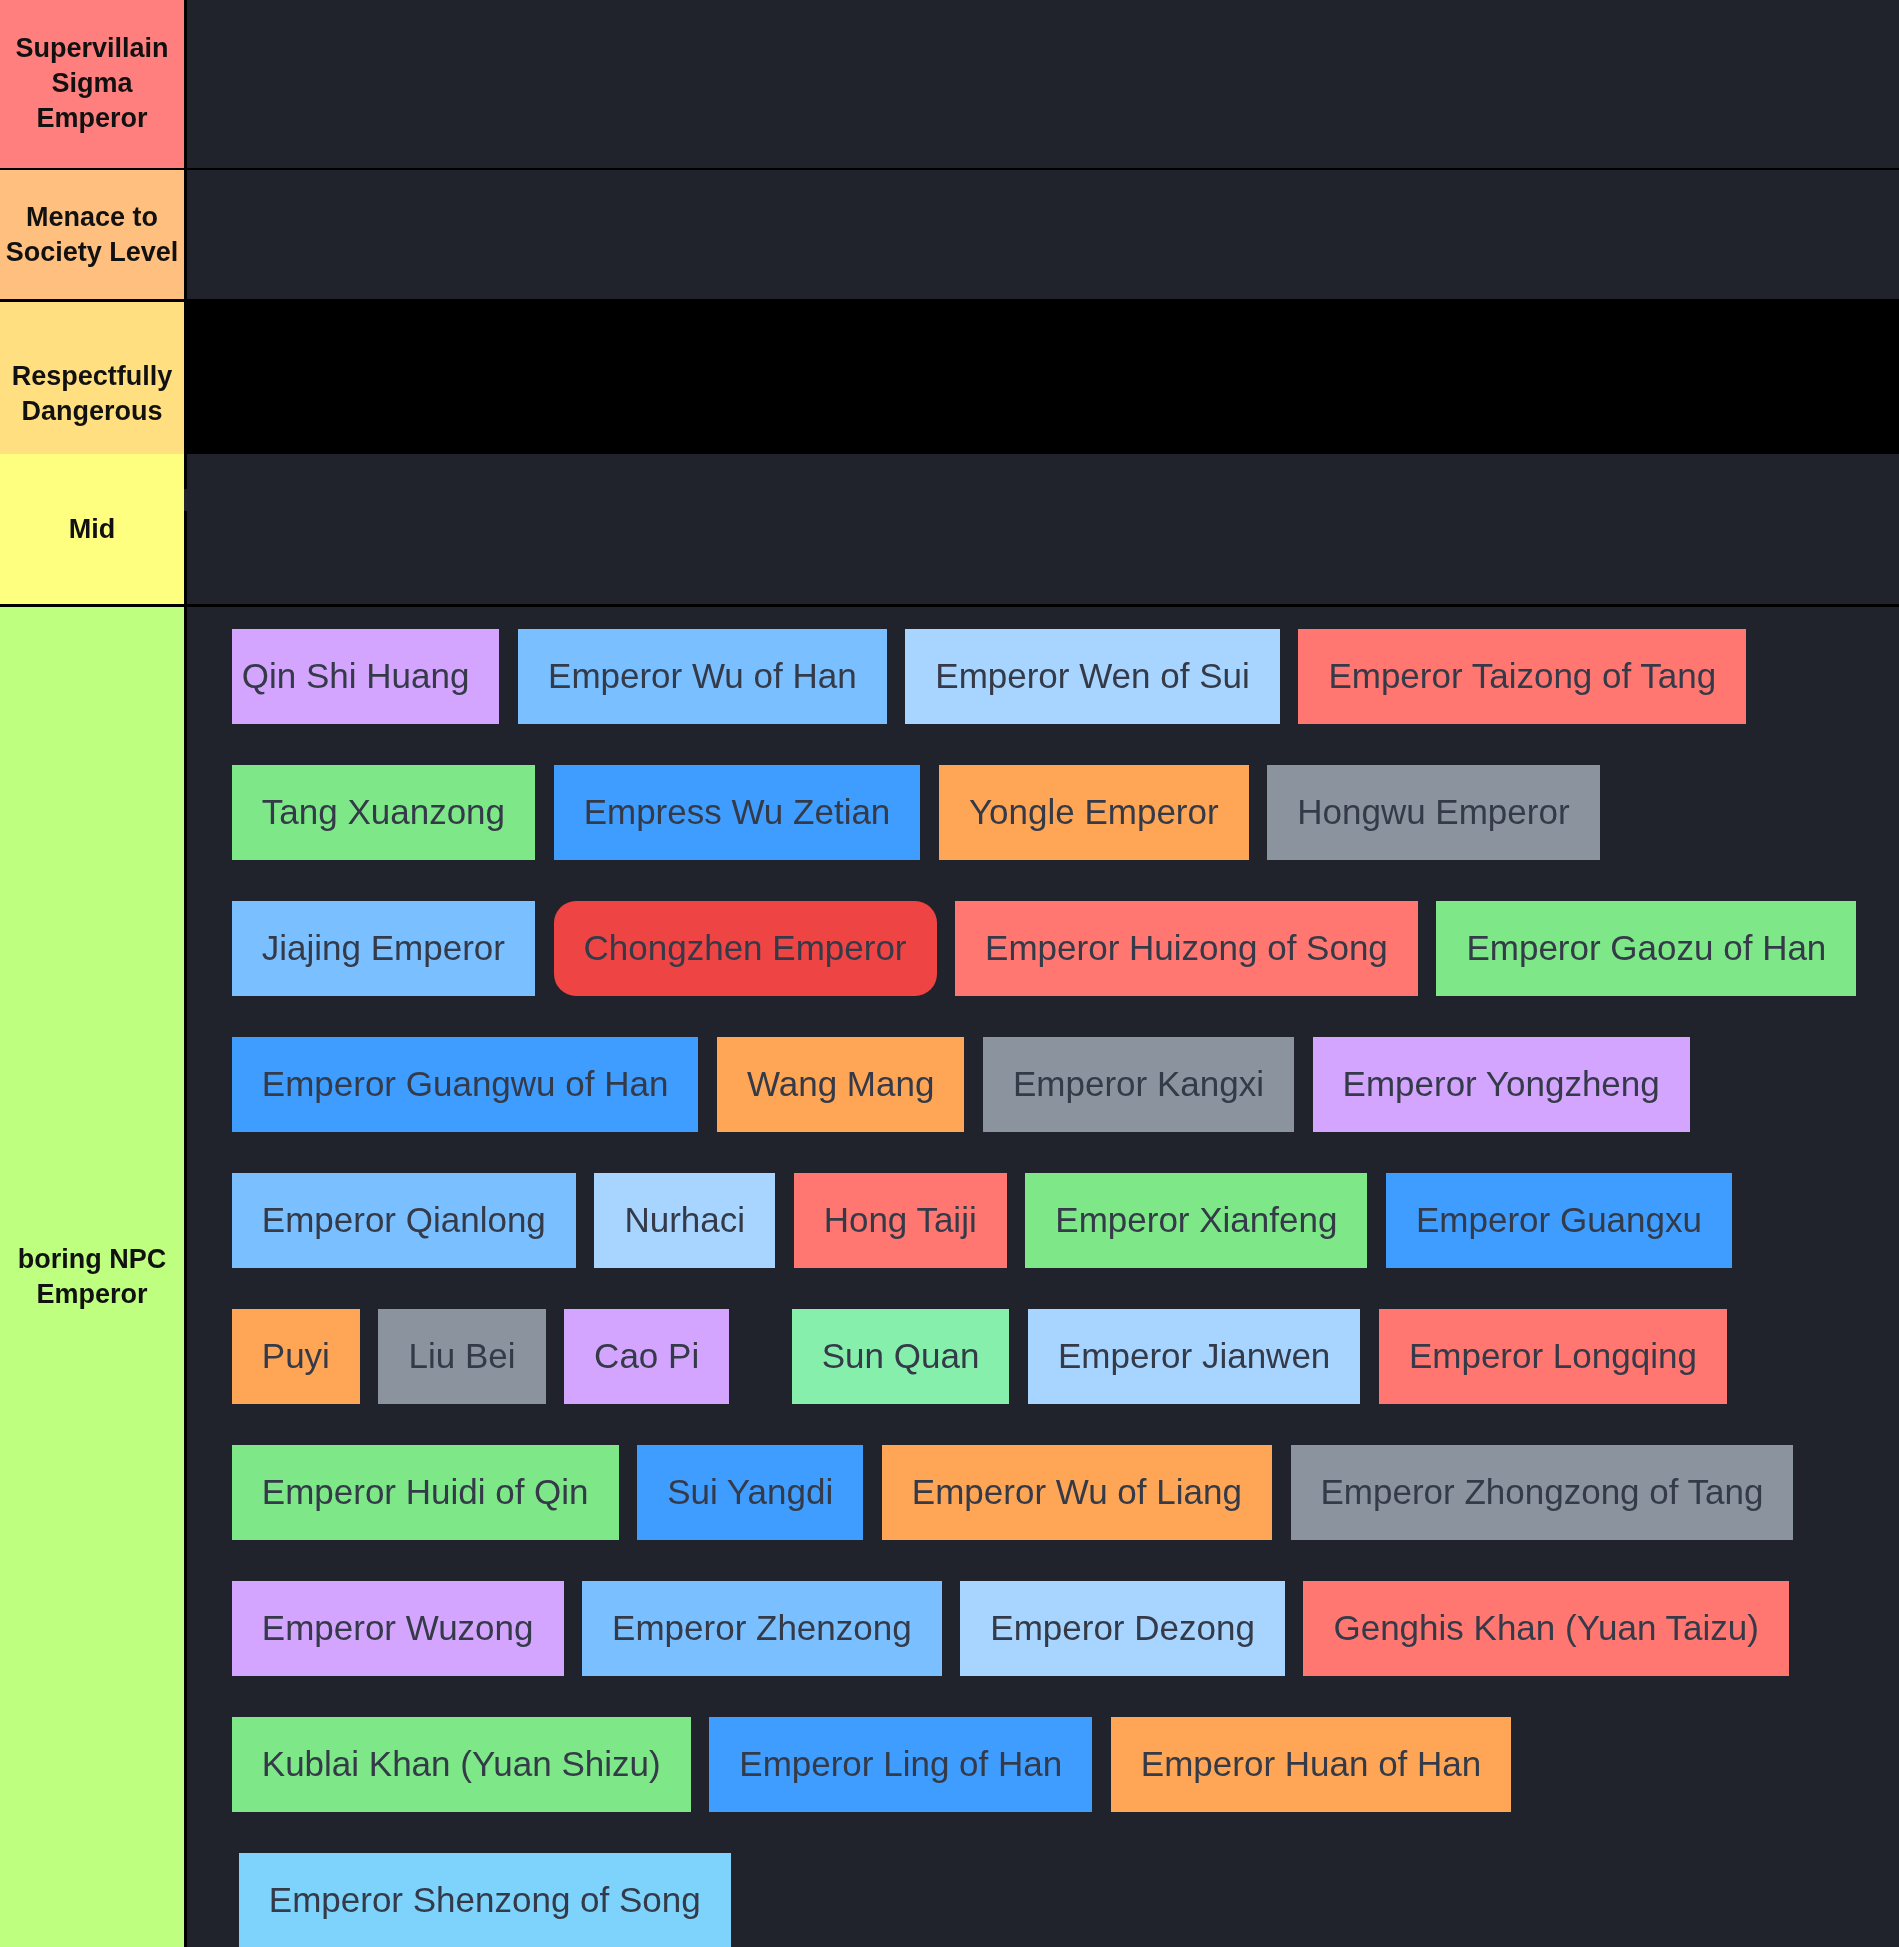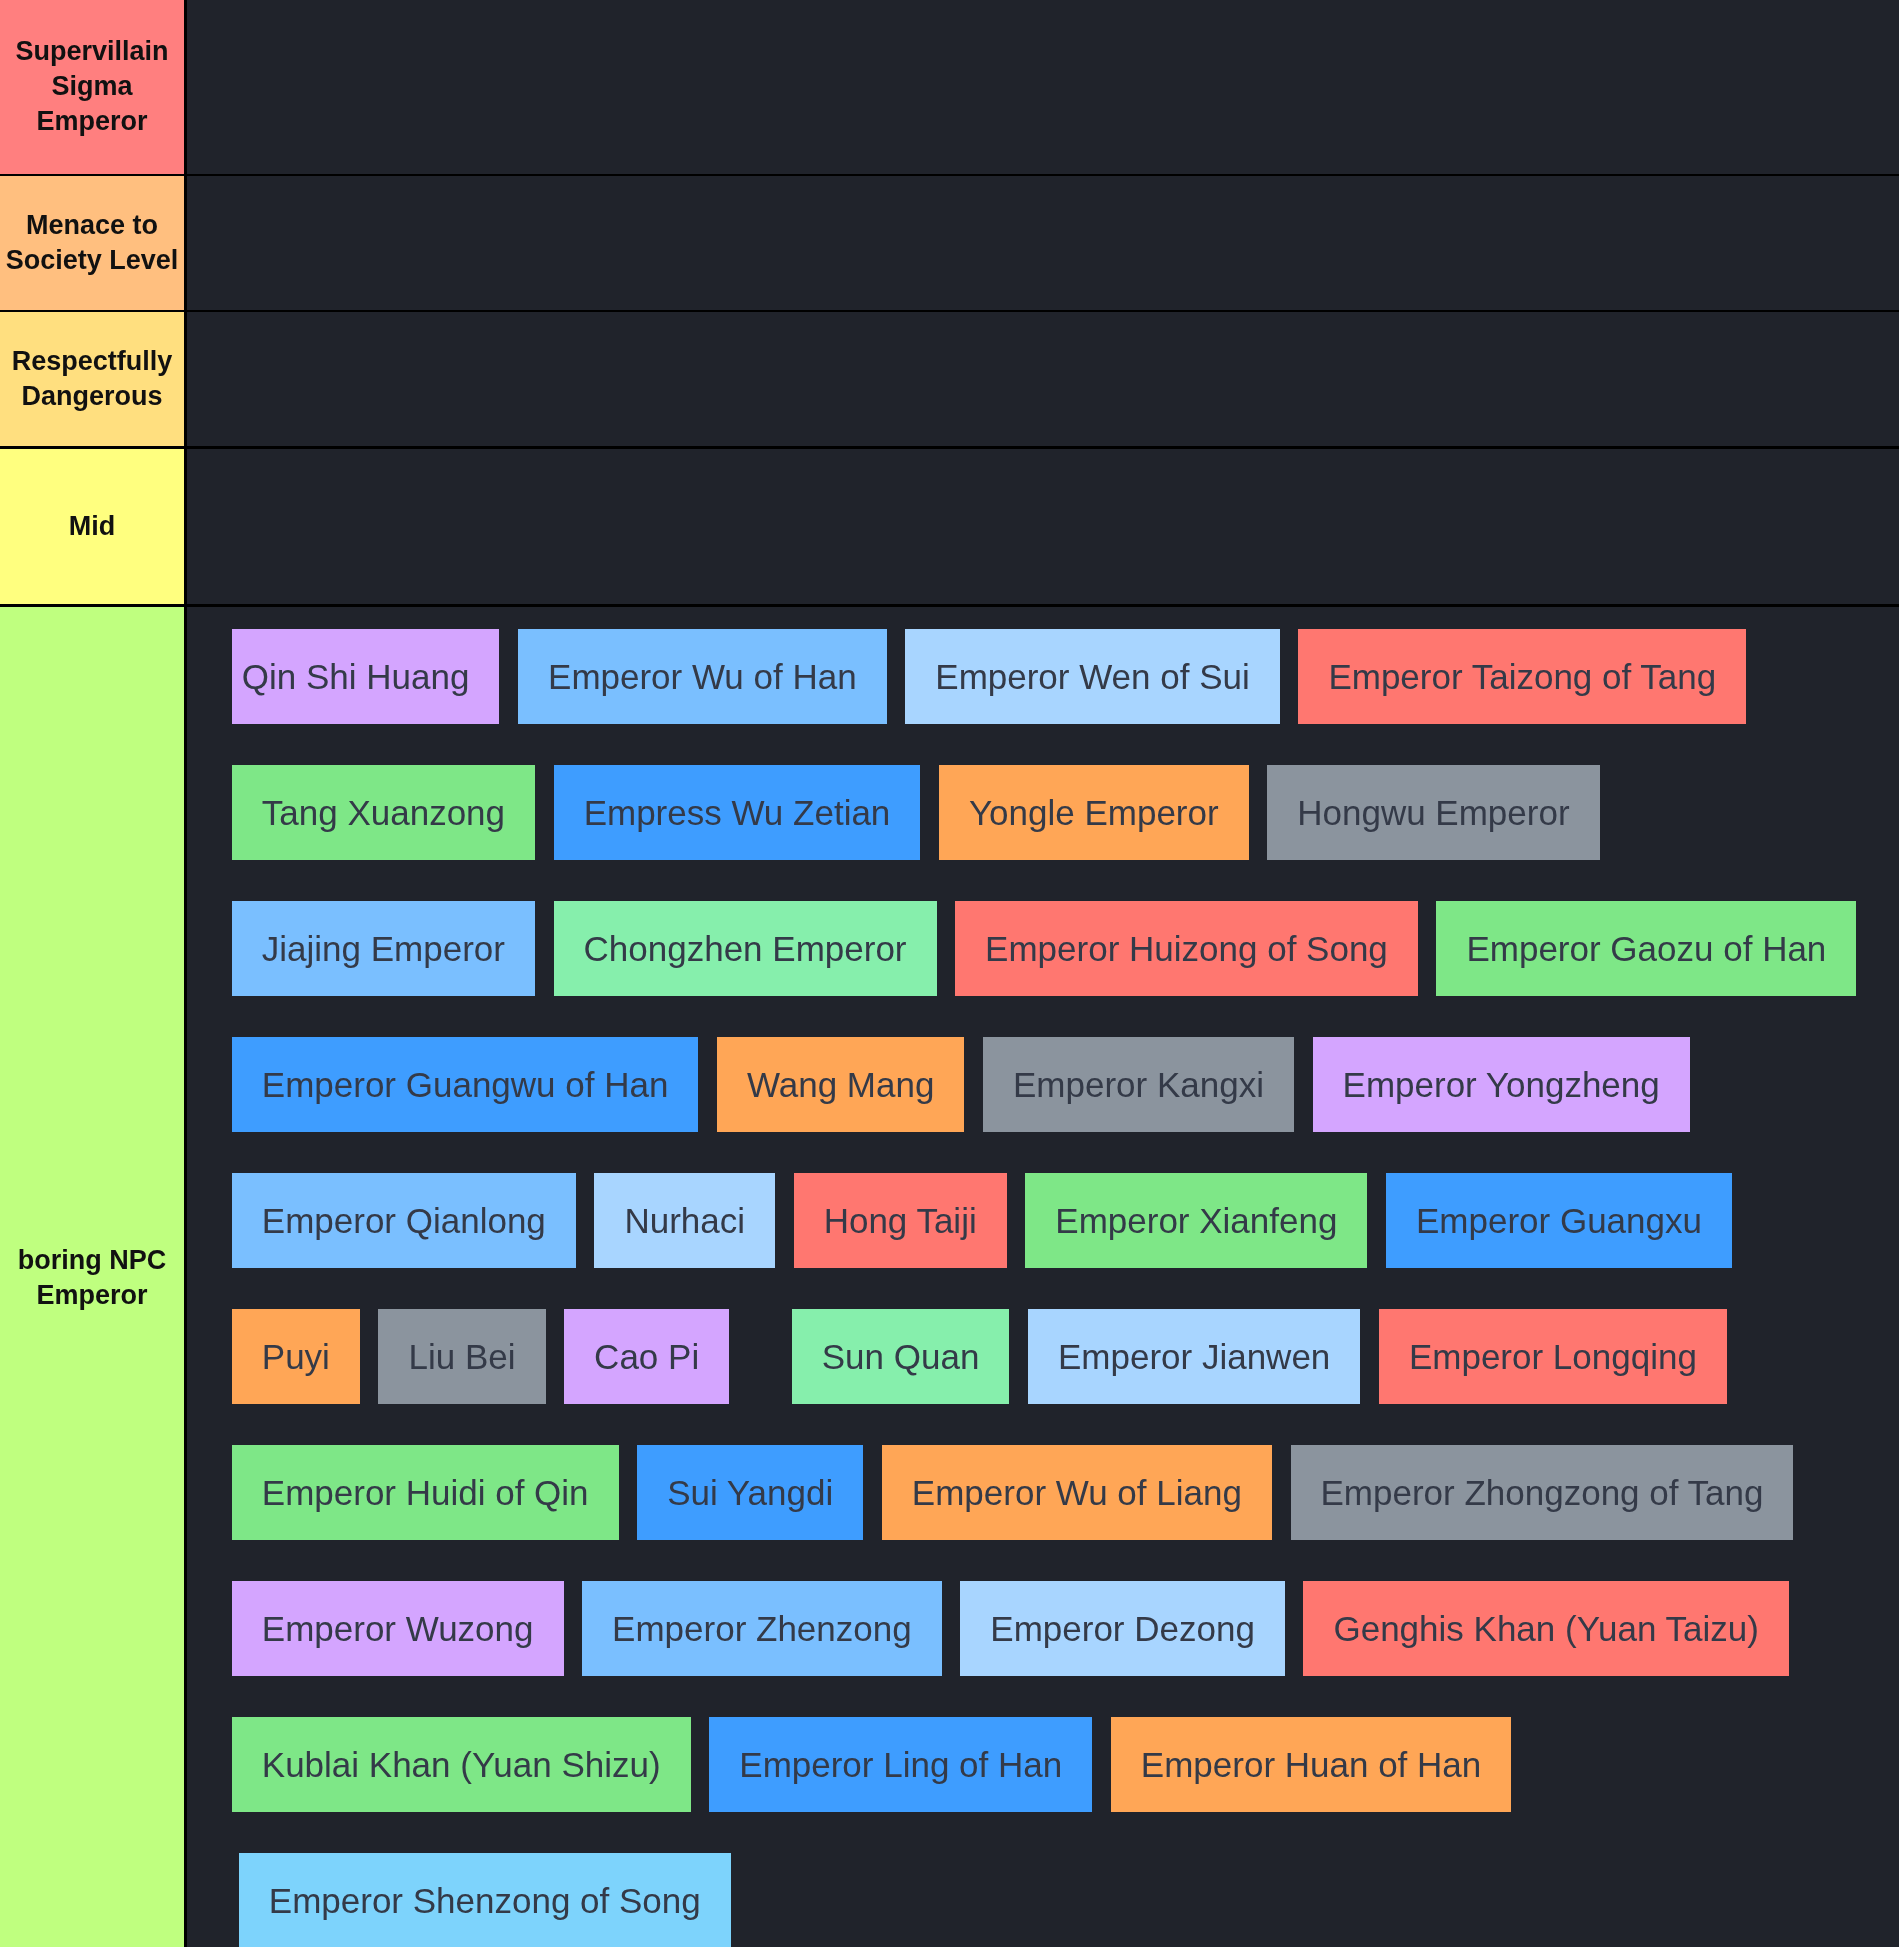--- a/index.html
+++ b/index.html
@@ -28,21 +28,21 @@
   .tier-items {
     flex: 1 1 auto;
     background: #20232b;
     display: flex; flex-wrap: wrap; align-content: flex-start;
     padding: 22px 28px 0 45px;
     column-gap: 18.6px; row-gap: 41px;
     box-sizing: border-box;
   }
   .tier.s { height: 194px; }
   .tier.a { height: 149px; }
-  .tier.b { height: 149px; }
+  .tier.b { height: 149px; flex-direction: column; }
   .tier.c { height: 174px; }
   .tier.f { flex: 1 1 auto; }
   .chip {
     height: 95px;
     display: flex; align-items: center;
     padding: 0 30px;
     font-size: 35px;
     color: #343a48;
     white-space: nowrap;
     box-sizing: border-box;
@@ -74,21 +74,21 @@
     <div class="tier-items">
         <div class="chip" style="background: rgb(212, 165, 255); padding-left: 10px;">Qin Shi Huang</div>
         <div class="chip" style="background: rgb(122, 191, 255);">Emperor Wu of Han</div>
         <div class="chip" style="background: rgb(168, 213, 255);">Emperor Wen of Sui</div>
         <div class="chip" style="background: rgb(255, 119, 112);">Emperor Taizong of Tang</div>
         <div class="chip" style="background: rgb(126, 231, 135);">Tang Xuanzong</div>
         <div class="chip" style="background: rgb(62, 157, 255);">Empress Wu Zetian</div>
         <div class="chip" style="background: rgb(255, 166, 86);">Yongle Emperor</div>
         <div class="chip" style="background: rgb(139, 148, 158);">Hongwu Emperor</div>
         <div class="chip" style="background: rgb(122, 191, 255);">Jiajing Emperor</div>
-        <div class="chip" style="background: #86efac;">Chongzhen Emperor</div>
+        <div class="chip" style="background: #ef4444; border-radius: 22px;">Chongzhen Emperor</div>
         <div class="chip" style="background: rgb(255, 119, 112); text-align: center;">Emperor Huizong of Song</div>
         <div class="chip" style="background: rgb(126, 231, 135);">Emperor Gaozu of Han</div>
         <div class="chip" style="background: rgb(62, 157, 255);">Emperor Guangwu of Han</div>
         <div class="chip" style="background: rgb(255, 166, 86);">Wang Mang</div>
         <div class="chip" style="background: rgb(139, 148, 158);">Emperor Kangxi</div>
         <div class="chip" style="background: rgb(212, 165, 255);">Emperor Yongzheng</div>
         <div class="chip" style="background: rgb(122, 191, 255);">Emperor Qianlong</div>
         <div class="chip" style="background: rgb(168, 213, 255);">Nurhaci</div>
         <div class="chip" style="background: rgb(255, 119, 112);">Hong Taiji</div>
         <div class="chip" style="background: rgb(126, 231, 135);">Emperor Xianfeng</div>

